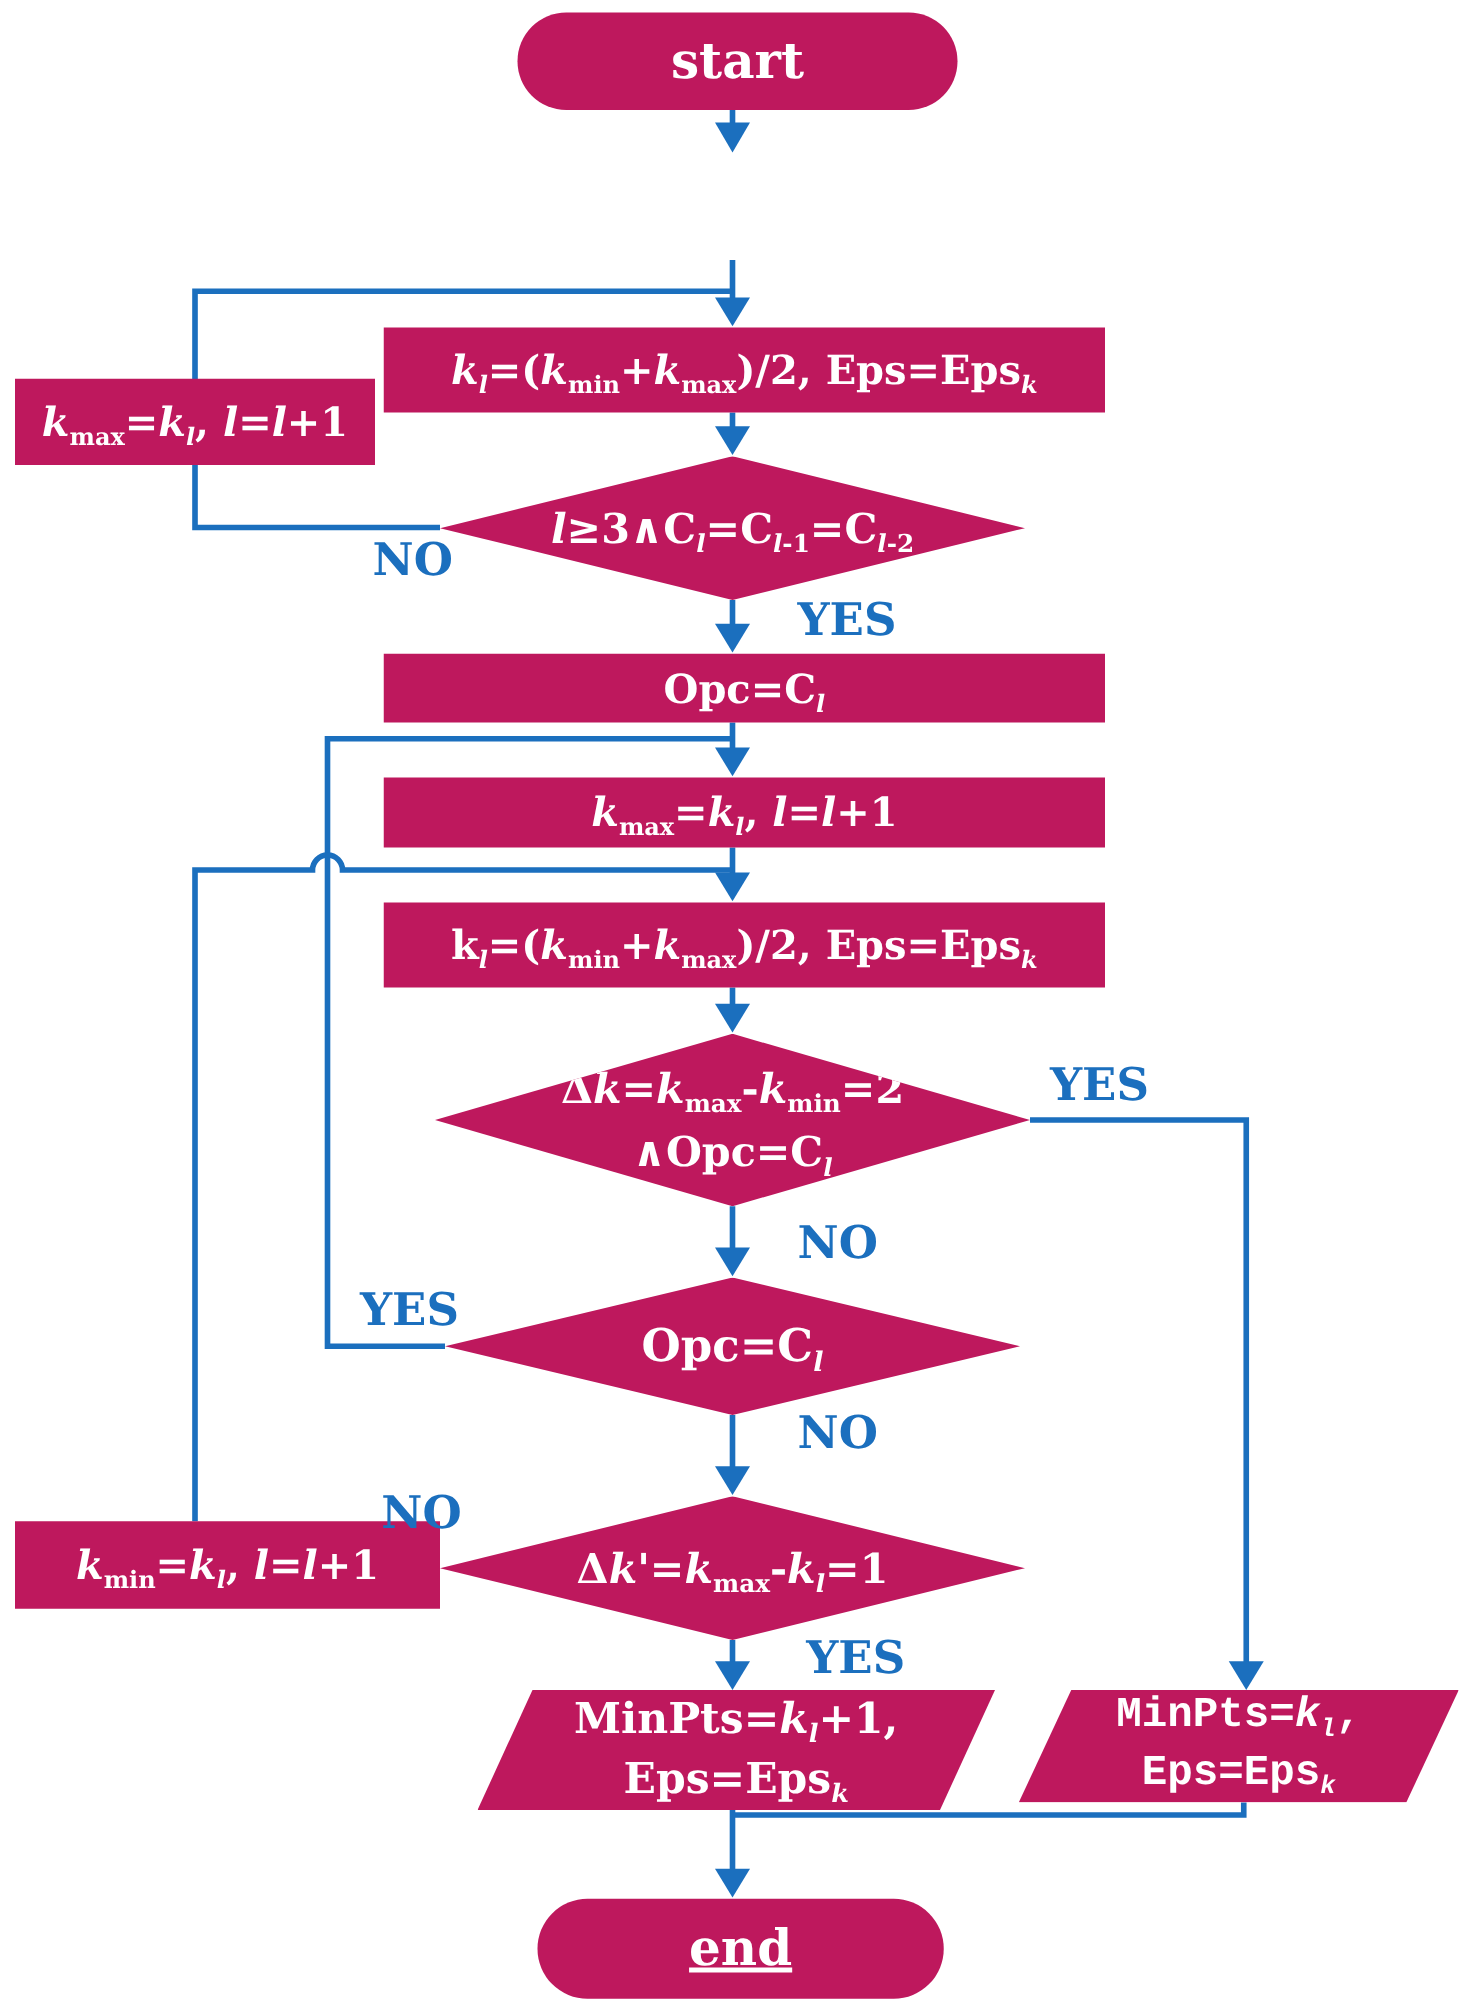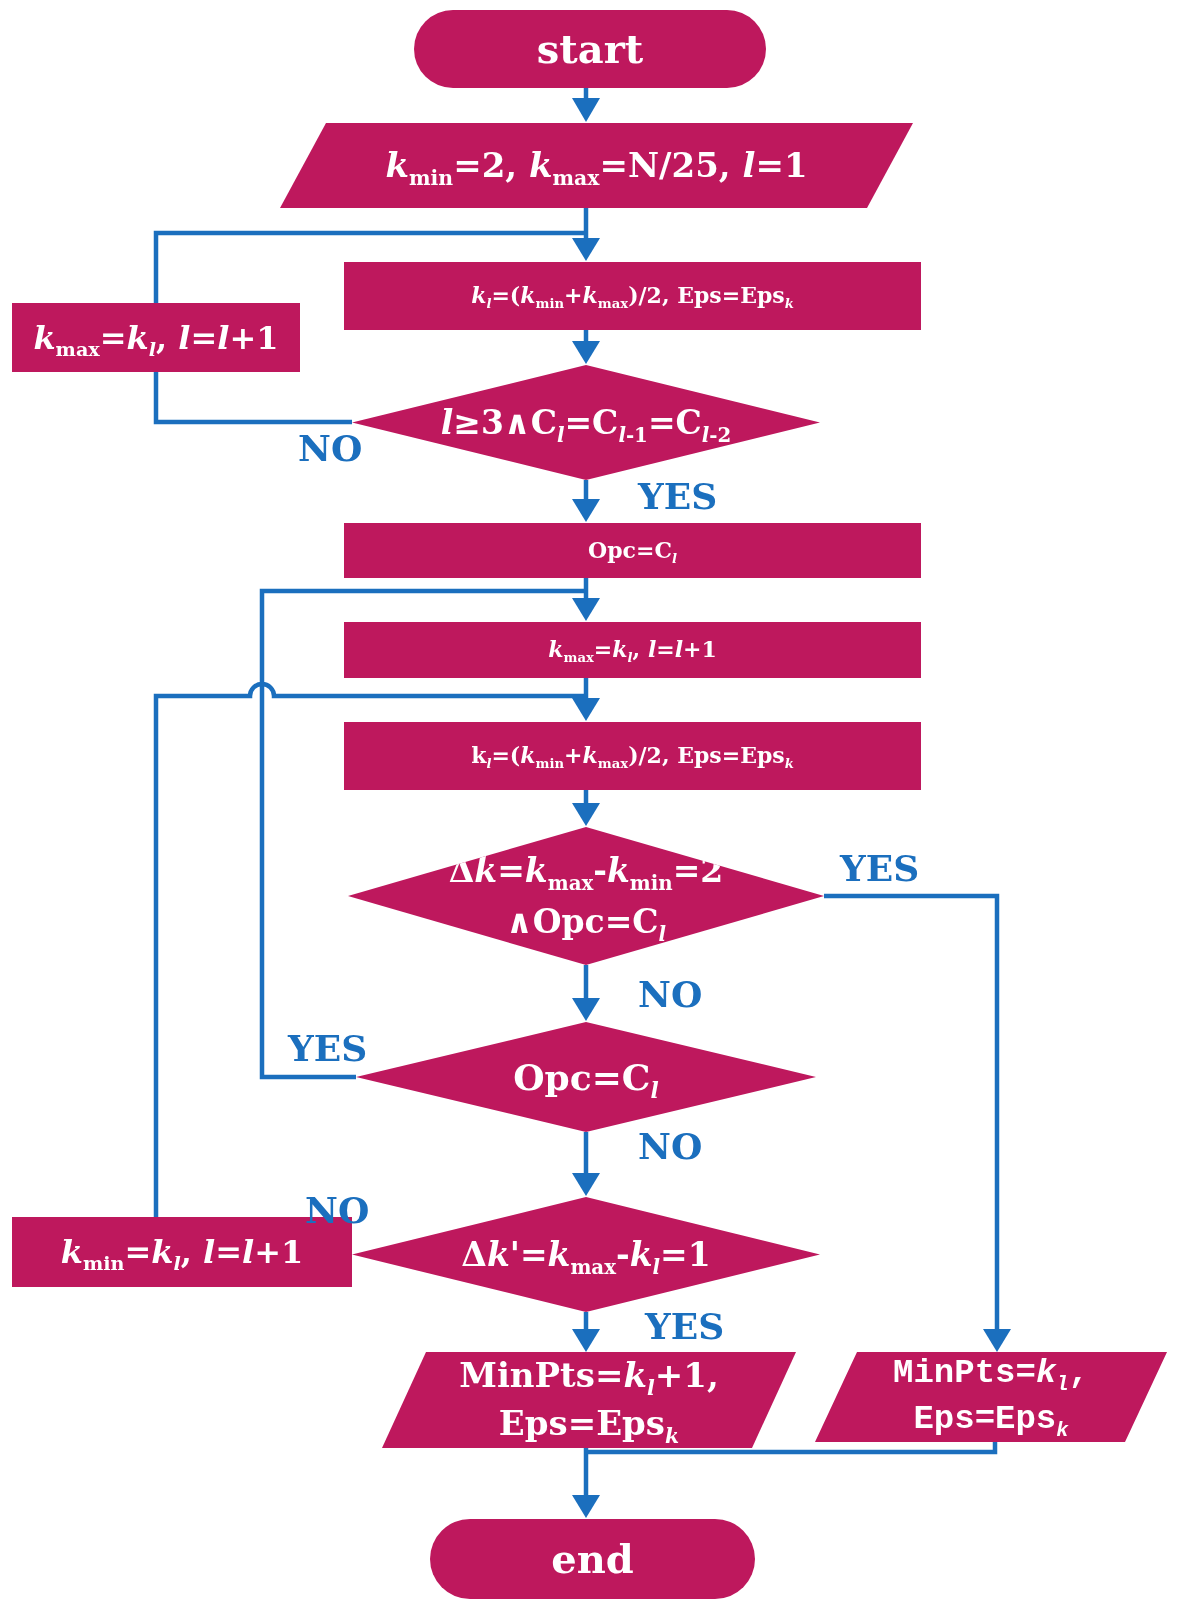--- a/index.html
+++ b/index.html
@@ -15,21 +15,21 @@
     position:absolute;
     background:#be185d;
     color:#ffffff;
     font-weight:bold;
     display:flex;flex-direction:column;
     align-items:center;justify-content:center;
     text-align:center;
     line-height:1.25;
   }
   .pill{border-radius:42px;font-size:40px;}
-  .rect{font-size:22px;margin-left:37px;}
+  .rect{font-size:32px;}
   .rect-sm{font-size:32px;}
   .diamond{clip-path:polygon(50% 0,100% 50%,50% 100%,0 50%);font-size:33px;}
   .para{font-size:33px;}
   .branch-label{
     position:absolute;
     color:#1B6FBE;
     font-weight:bold;
     font-size:36px;
     line-height:1;
   }
@@ -80,24 +80,20 @@
       <polygon points="572,1329 600,1329 586,1352"></polygon>
       <polygon points="572,1495 600,1495 586,1518"></polygon>
       <polygon points="983,1329 1011,1329 997,1352"></polygon>
     </g>
   </svg>
 
   <div class="shape pill" style="left:414px;top:10px;width:352px;height:78px;">
     <span>start</span>
   </div>
 
-  <div class="shape para" style="left:280px;top:123px;width:633px;height:85px;font-size:34px;
-              clip-path:polygon(46px 0,100% 0,calc(100% - 46px) 100%,0 100%);">
-    <span><i>k</i><sub>min</sub>=2, <i>k</i><sub>max</sub>=N/25, <i>l</i>=1</span>
-  </div>
 
   <div class="shape rect-sm" style="left:12px;top:303px;width:288px;height:69px;">
     <span><i>k</i><sub>max</sub>=<i>k</i><sub><i>l</i></sub>, <i>l</i>=<i>l</i>+1</span>
   </div>
 
   <div class="shape rect" style="left:307px;top:262px;width:577px;height:68px;">
     <span><i>k</i><sub><i>l</i></sub>=(<i>k</i><sub>min</sub>+<i>k</i><sub>max</sub>)/2, Eps=Eps<sub><i>k</i></sub></span>
   </div>
 
   <div class="shape diamond" style="left:352px;top:365px;width:468px;height:115px;">
@@ -138,21 +134,21 @@
     <span>MinPts=<i>k</i><sub><i>l</i></sub>+1,</span>
     <span>Eps=Eps<sub><i>k</i></sub></span>
   </div>
 
   <div class="shape para" style="left:815px;top:1352px;width:352px;height:90px;font-size:34px;line-height:1.35;
               clip-path:polygon(42px 0,100% 0,calc(100% - 42px) 100%,0 100%);font-family:Liberation Mono, monospace;">
     <span>MinPts=<i>k</i><sub><i>l</i></sub>,</span>
     <span>Eps=Eps<sub><i>k</i></sub></span>
   </div>
 
-  <div class="shape pill" style="left:430px;top:1519px;width:325px;height:80px;">
+  <div class="shape pill" style="left:430px;top:1519px;width:325px;height:80px;text-decoration:underline;">
     <span>end</span>
   </div>
 
   <span class="branch-label" style="left:298px;top:430px;">NO</span>
   <span class="branch-label" style="left:638px;top:478px;">YES</span>
   <span class="branch-label" style="left:840px;top:850px;">YES</span>
   <span class="branch-label" style="left:638px;top:976px;">NO</span>
   <span class="branch-label" style="left:288px;top:1030px;">YES</span>
   <span class="branch-label" style="left:638px;top:1128px;">NO</span>
   <span class="branch-label" style="left:305px;top:1192px;">NO</span>

